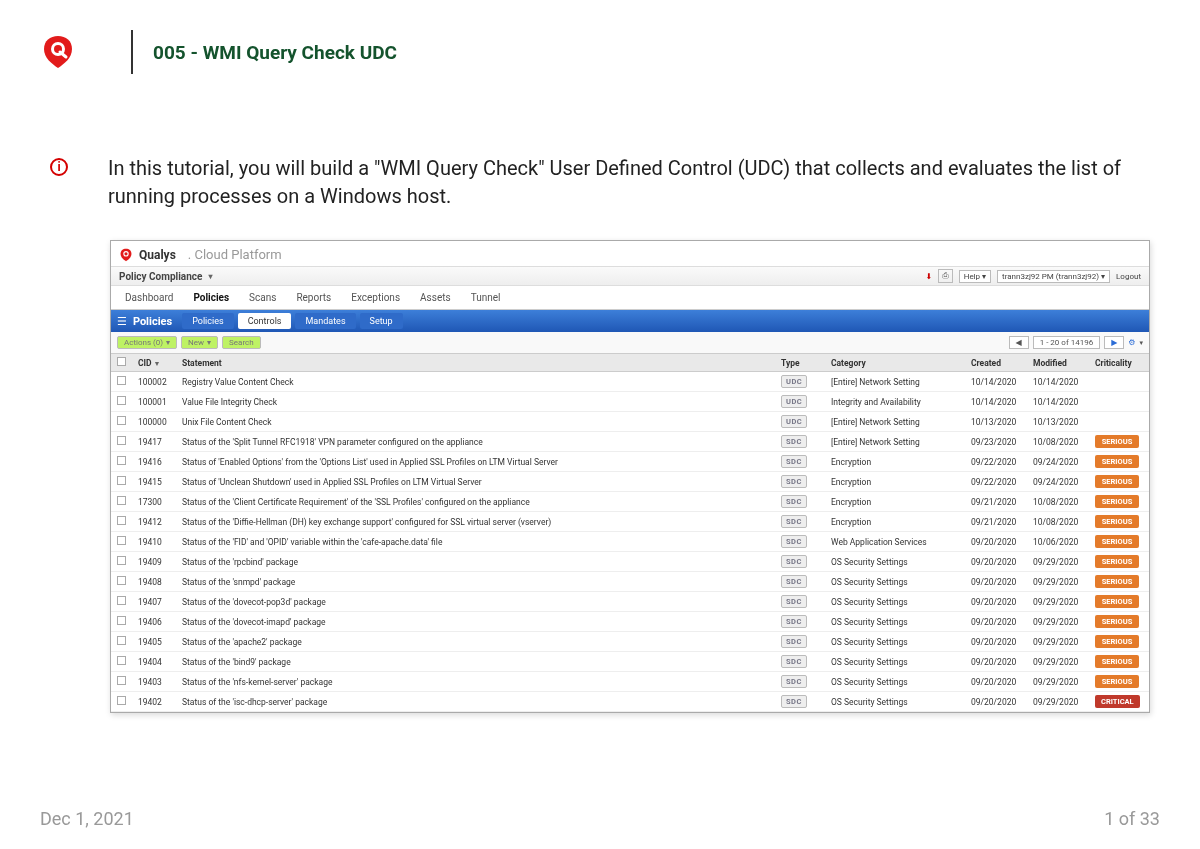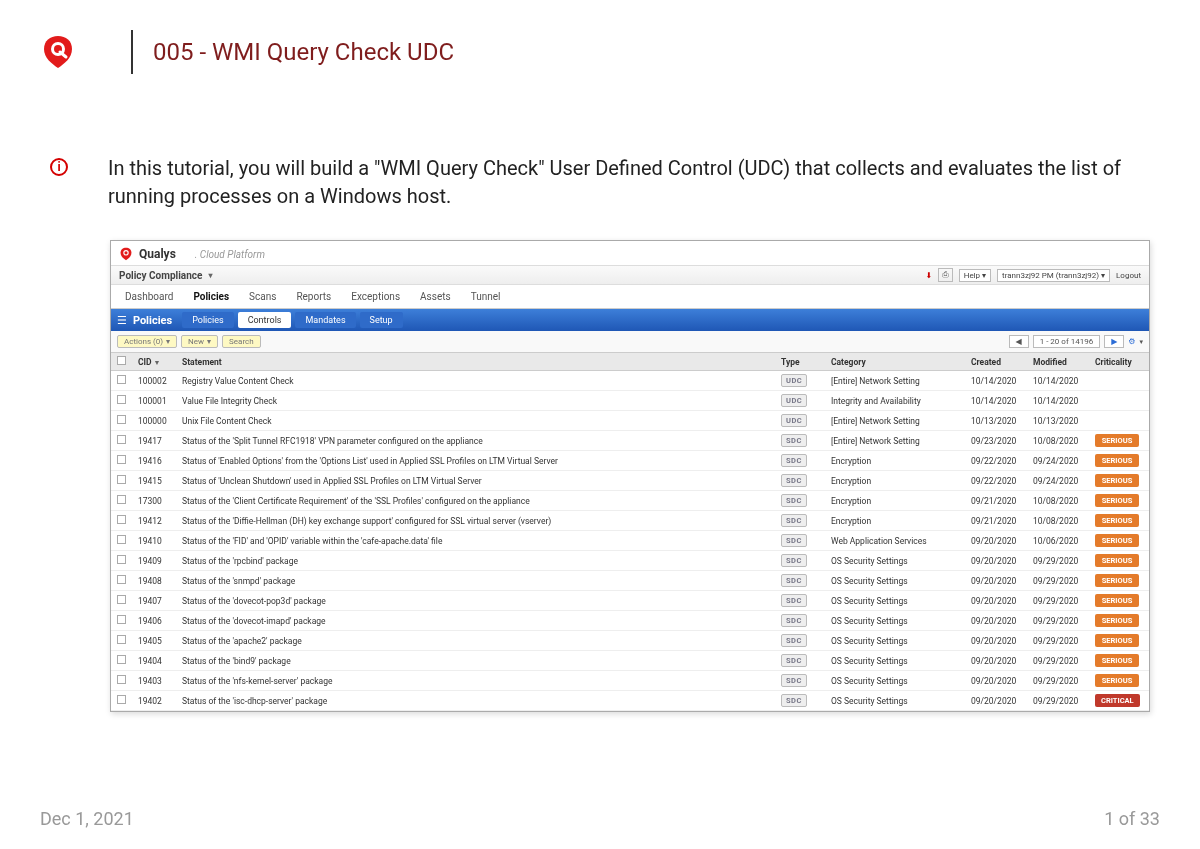--- a/index.html
+++ b/index.html
@@ -20,23 +20,23 @@
   .brand-logo {
     width: 36px; height: 36px;
     margin-right: 55px;
   }
   .vbar {
     width: 2px; height: 44px;
     background: #333;
     margin-right: 20px;
   }
   .doc-title {
-    font-size: 24px;
-    font-weight: 400;
-    color: #7f1d1d;
+    font-size: 19px;
+    font-weight: 700;
+    color: #14532d;
   }
   .intro-row {
     display: flex;
     padding: 60px 50px 10px 50px;
     align-items: flex-start;
   }
   .info-icon {
     width: 18px; height: 18px;
     border: 2px solid #d40000;
     border-radius: 50%;
@@ -62,21 +62,21 @@
     font-size: 9px;
     box-shadow: 1px 2px 6px rgba(0,0,0,0.15);
   }
   .ss-top {
     display: flex;
     align-items: center;
     padding: 6px 8px 4px 8px;
   }
   .ss-logo-sm { width: 14px; height: 14px; margin-right: 6px; }
   .ss-brand { font-weight: 700; font-size: 12px; color: #333; }
-  .ss-brand-sub { color: #999; font-size: 10px; margin-left: 19px; font-style: italic; }
+  .ss-brand-sub { color: #999; font-size: 13px; margin-left: 12px; }
   .ss-appbar {
     display: flex;
     align-items: center;
     justify-content: space-between;
     border-top: 1px solid #ddd;
     border-bottom: 1px solid #ddd;
     padding: 2px 8px;
     background: linear-gradient(#fafafa,#eee);
   }
   .ss-appname { font-weight: 700; font-size: 10px; color: #444; display:flex; align-items:center; gap:6px; }
@@ -109,21 +109,21 @@
     border-radius: 2px;
   }
   .ss-tab.white { background: #fff; color: #333; }
   .ss-toolbar {
     display:flex; justify-content:space-between; align-items:center;
     padding: 4px 6px;
     border-bottom: 1px solid #ccc;
     background:#f9f9f9;
   }
   .ss-toolbar .btns { display:flex; gap:4px; }
-  .ss-btn { border:1px solid #bbb; background:#fef9c3; padding:1px 6px; font-size:8px; color:#777; border-radius:2px; display:flex; align-items:center; gap:3px;}
+  .ss-btn { border:1px solid #bbb; background:#bef264; padding:1px 6px; font-size:8px; color:#777; border-radius:2px; display:flex; align-items:center; gap:3px;}
   .ss-pager { display:flex; align-items:center; gap:4px; font-size:8px; color:#555; }
   .ss-pager .box { border:1px solid #bbb; padding:1px 6px; background:#fff; }
   table.grid { width: 100%; border-collapse: collapse; font-size: 8.5px; color:#333; }
   table.grid th {
     text-align: left;
     background: #e9e9e9;
     padding: 3px 6px;
     font-weight: 700;
     border-bottom: 1px solid #ccc;
   }

